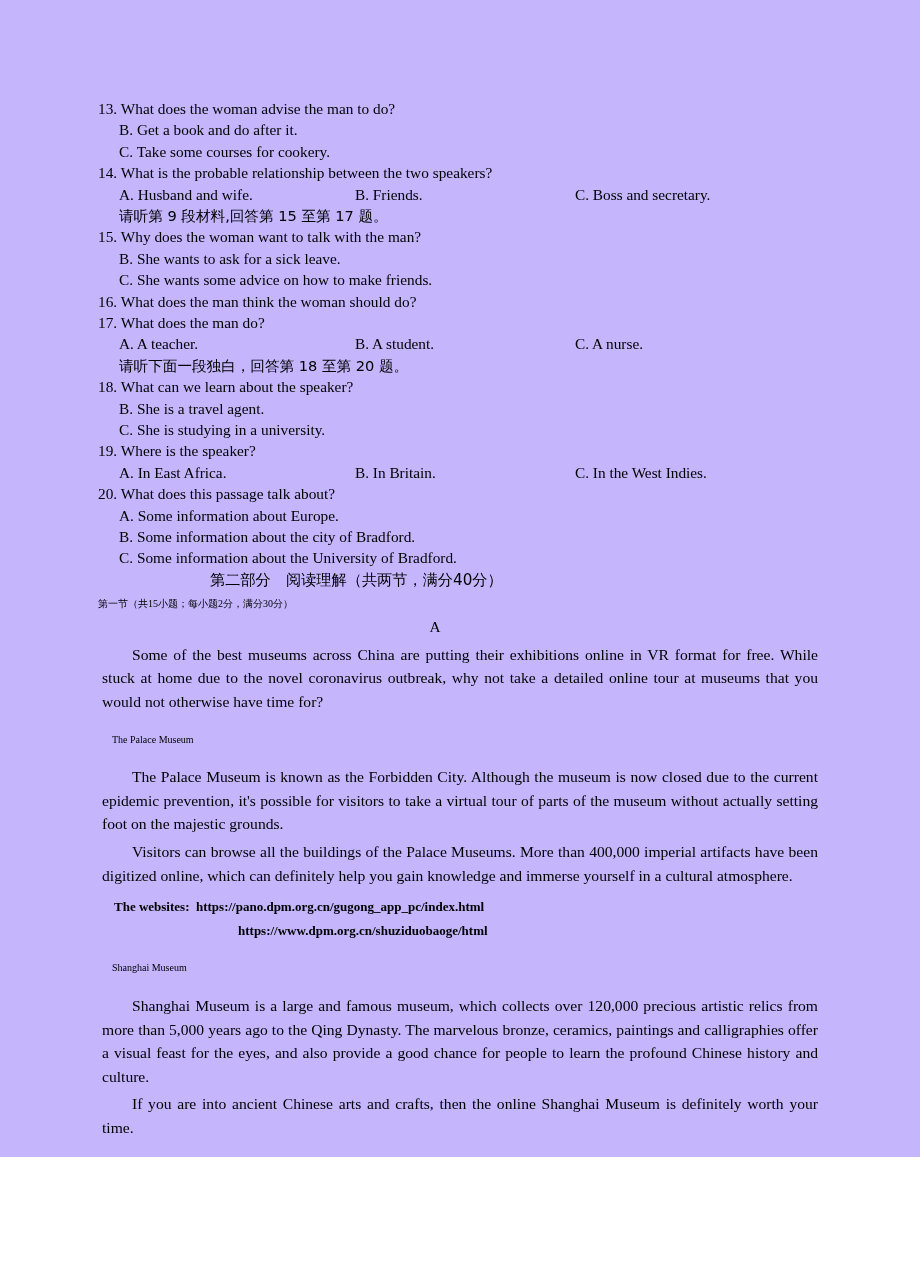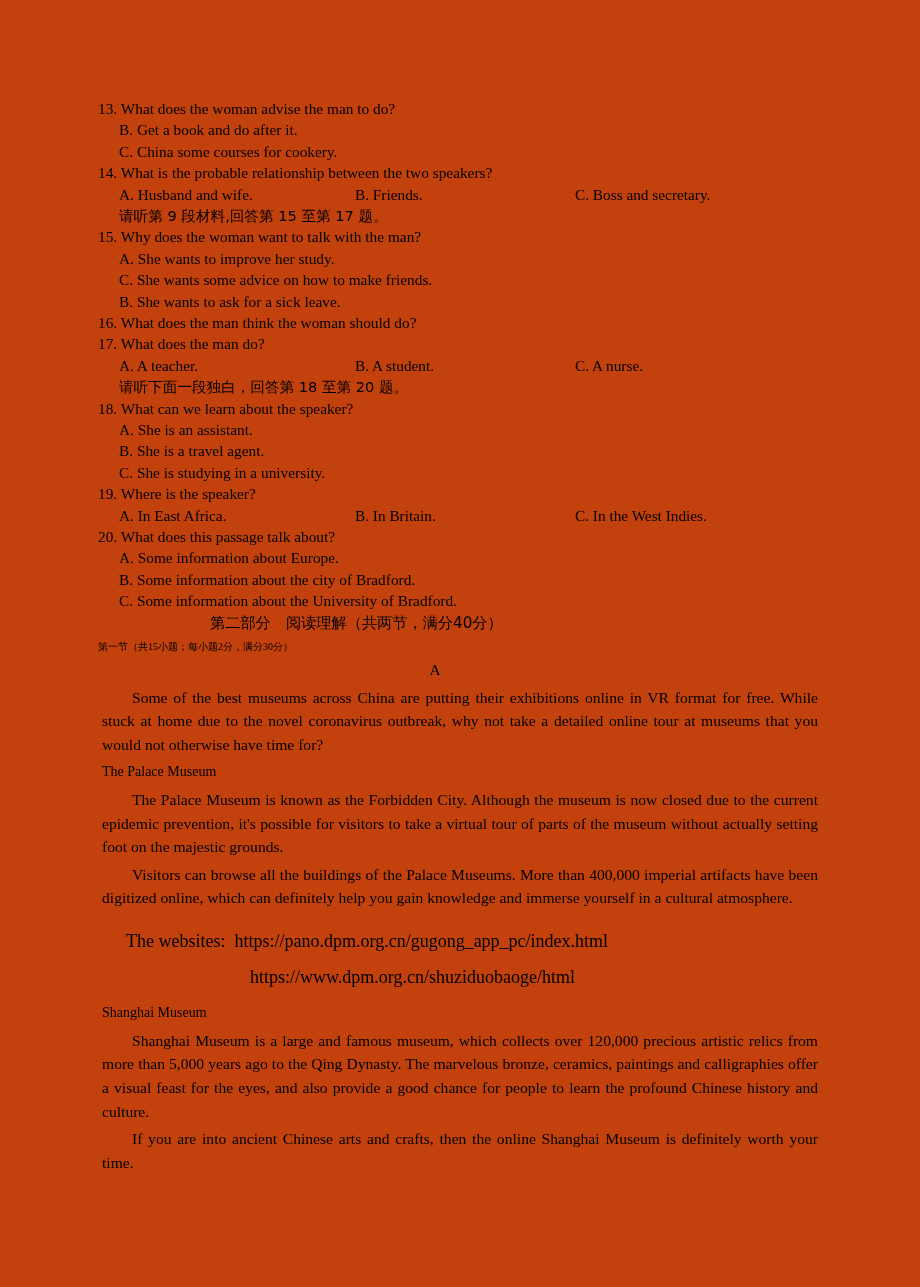--- a/index.html
+++ b/index.html
@@ -3,22 +3,22 @@
 <meta charset="utf-8">
 <style>
   html, body {
     margin: 0;
     padding: 0;
     background: #ffffff;
   }
   .page {
     position: relative;
     width: 920px;
-    height: 1287px;
-    background: #c2410c;
+    height: 1157px;
+    background: #c4b5fd;
     font-family: "Liberation Serif", "DejaVu Serif", serif;
     color: #000000;
     overflow: hidden;
   }
   .body-area {
     position: absolute;
     left: 98px;
     top: 98px;
     width: 724px;
   }
@@ -91,73 +91,72 @@
     padding-right: 50px;
   }
   .p-just {
     font-size: 15.6px;
     line-height: 23.6px;
     text-align: justify;
     text-indent: 30px;
     margin: 4px;
   }
   .p-head {
-    font-size: 14px;
+    font-size: 10px;
     line-height: 23.6px;
     text-indent: 0;
-    margin: 4px;
+    margin: 14px;
     white-space: pre;
   }
   .url-line {
-    font-size: 18px;
+    font-size: 13px;
     line-height: 23.6px;
     white-space: pre;
-    margin: 12px;
+    margin: 0;
+    font-weight: bold;
   }
   .url-line.first { padding-left: 16px; }
   .url-line.second { padding-left: 140px; }
   .gap-4 { height: 4px; }
 </style>
 </head>
 <body>
 
 <div class="page">
   <div class="body-area">
 
     <div class="q-line q-stem">13. What does the woman advise the man to do?</div>
     <div class="q-line q-opt">B. Get a book and do after it.</div>
-    <div class="q-line q-opt">C. China some courses for cookery.</div>
+    <div class="q-line q-opt">C. Take some courses for cookery.</div>
 
     <div class="q-line q-stem">14. What is the probable relationship between the two speakers?</div>
     <div class="opt-row">
       <span class="col colA">A. Husband and wife.</span>
       <span class="col colB">B. Friends.</span>
       <span class="col colC">C. Boss and secretary.</span>
     </div>
 
     <div class="cn-line">请听第 9 段材料,回答第 15 至第 17 题。</div>
 
     <div class="q-line q-stem">15. Why does the woman want to talk with the man?</div>
-    <div class="q-line q-opt">A. She wants to improve her study.</div>
+    <div class="q-line q-opt">B. She wants to ask for a sick leave.</div>
     <div class="q-line q-opt">C. She wants some advice on how to make friends.</div>
-    <div class="q-line q-opt">B. She wants to ask for a sick leave.</div>
 
     <div class="q-line q-stem">16. What does the man think the woman should do?</div>
 
     <div class="q-line q-stem">17. What does the man do?</div>
     <div class="opt-row">
       <span class="col colA">A. A teacher.</span>
       <span class="col colB">B. A student.</span>
       <span class="col colC">C. A nurse.</span>
     </div>
 
     <div class="cn-line">请听下面一段独白，回答第 18 至第 20 题。</div>
 
     <div class="q-line q-stem">18. What can we learn about the speaker?</div>
-    <div class="q-line q-opt">A. She is an assistant.</div>
     <div class="q-line q-opt">B. She is a travel agent.</div>
     <div class="q-line q-opt">C. She is studying in a university.</div>
 
     <div class="q-line q-stem">19. Where is the speaker?</div>
     <div class="opt-row">
       <span class="col colA">A. In East Africa.</span>
       <span class="col colB">B. In Britain.</span>
       <span class="col colC">C. In the West Indies.</span>
     </div>
 

